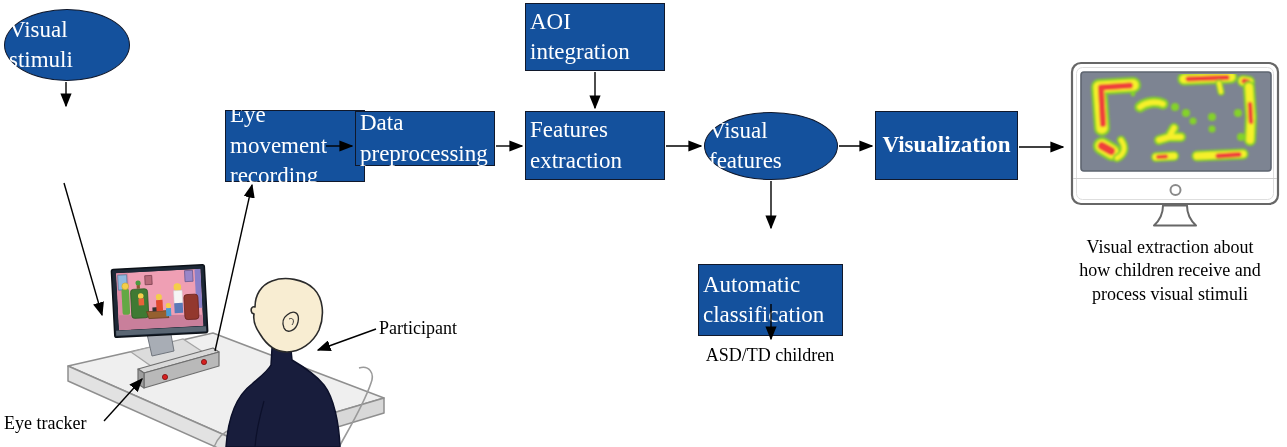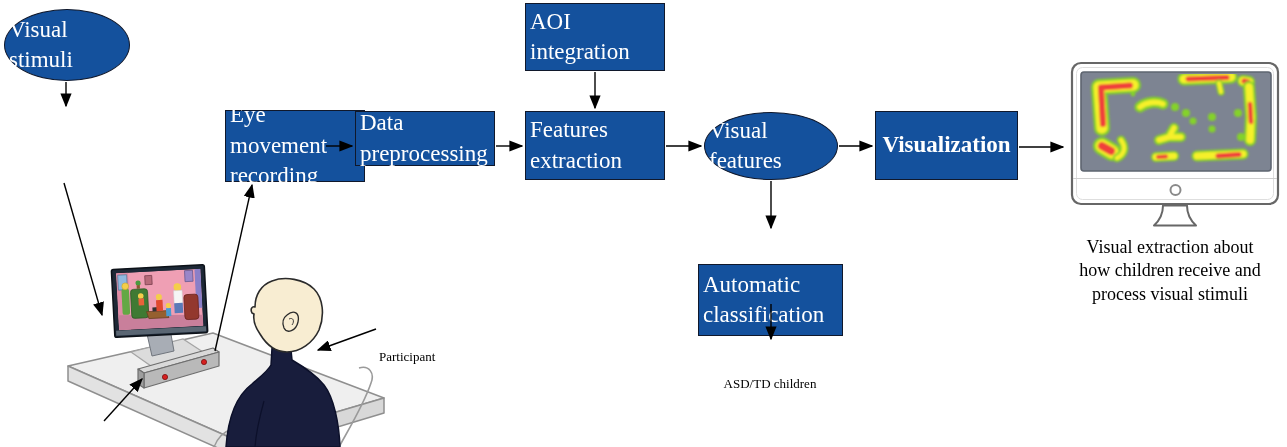--- a/index.html
+++ b/index.html
@@ -14,21 +14,21 @@
   }
   .lay{position:absolute;left:0;top:0;width:1287px;height:447px;}
   .node{
     position:absolute; box-sizing:border-box;
     background:var(--node-fill); border:1.6px solid var(--node-border);
     color:var(--node-text); display:flex; align-items:center; justify-content:center;
     font-size:23px; line-height:1.32; padding:2px 4px;
   }
   .enode{border-radius:50%; border-width:1.8px;}
   .blabel{
-    position:absolute; color:var(--label); font-size:13px; line-height:1.32; white-space:nowrap;margin-top:31px;
+    position:absolute; color:var(--label); font-size:18px; line-height:1.32; white-space:nowrap;
   }
   .caption{
     position:absolute; left:1053px; top:236px; width:234px;
     color:var(--label); font-size:18px; line-height:1.3; text-align:center;
   }
   svg{display:block;}
   .hm-g{stroke:var(--hm-green);} .hm-y{stroke:var(--hm-yellow);} .hm-r{stroke:var(--hm-red);}
   .hm-g,.hm-y,.hm-r{fill:none;stroke-linecap:round;stroke-linejoin:round;}
   .hm-gf{fill:var(--hm-green);}
   .conn{stroke:var(--arrow);stroke-width:1.4;fill:none;}

